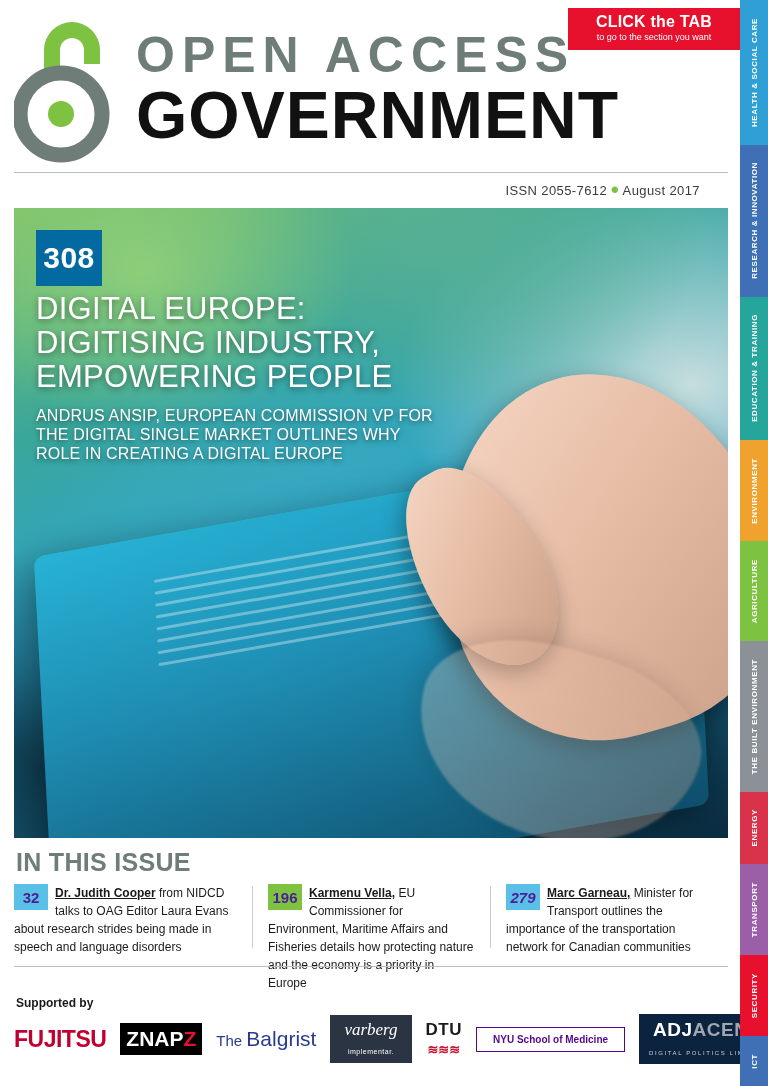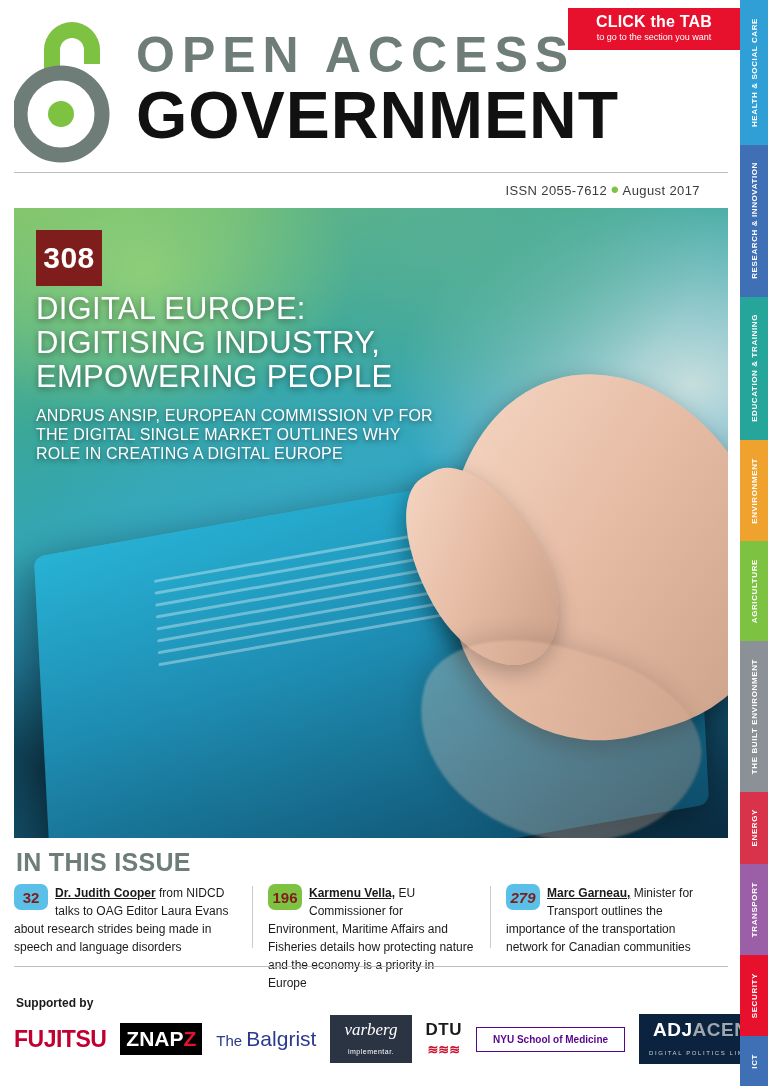--- a/index.html
+++ b/index.html
@@ -212,21 +212,21 @@
     transform: rotate(16deg) scaleY(-1);
     filter: blur(1px);
   }
 
   #issue-number {
     position: absolute;
     left: 22px;
     top: 22px;
     width: 66px;
     height: 56px;
-    background: #7f1d1d;
+    background: #0369a1;
     color: #ffffff;
     font-size: 30px;
     font-weight: bold;
     display: flex;
     align-items: center;
     justify-content: center;
     letter-spacing: 0.5px;
   }
   #cover-headline {
     position: absolute;
@@ -283,28 +283,27 @@
     position: absolute;
     left: 0; top: 2px;
     width: 1px; height: 62px;
     background: #c9cecd;
   }
   .issue-badge {
     float: left;
     min-width: 34px;
     height: 26px;
     padding: 0 2px;
-    color: #7f1d1d;
+    color: #4c1d95;
     font-size: 15px;
     font-weight: bold;
     display: flex;
     align-items: center;
     justify-content: center;
     margin-right: 7px;
-    border-radius: 7px;
   }
   .issue-text {
     font-size: 12px;
     line-height: 18px;
     color: #1a1a1a;
   }
   .issue-text b { font-weight: bold; text-decoration: underline; }
 
   #divider-bottom {
     position: absolute;

